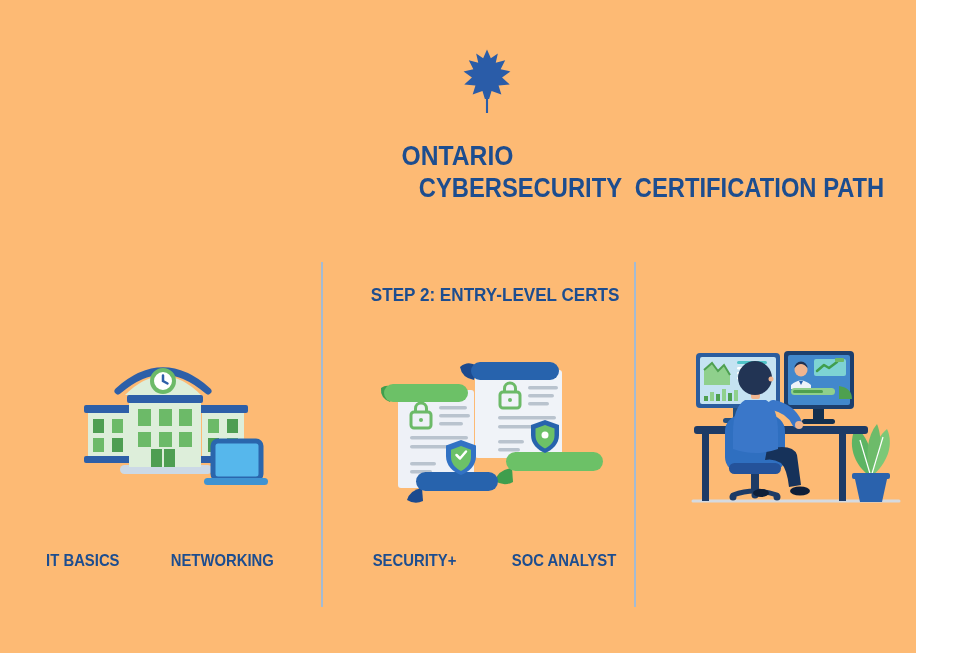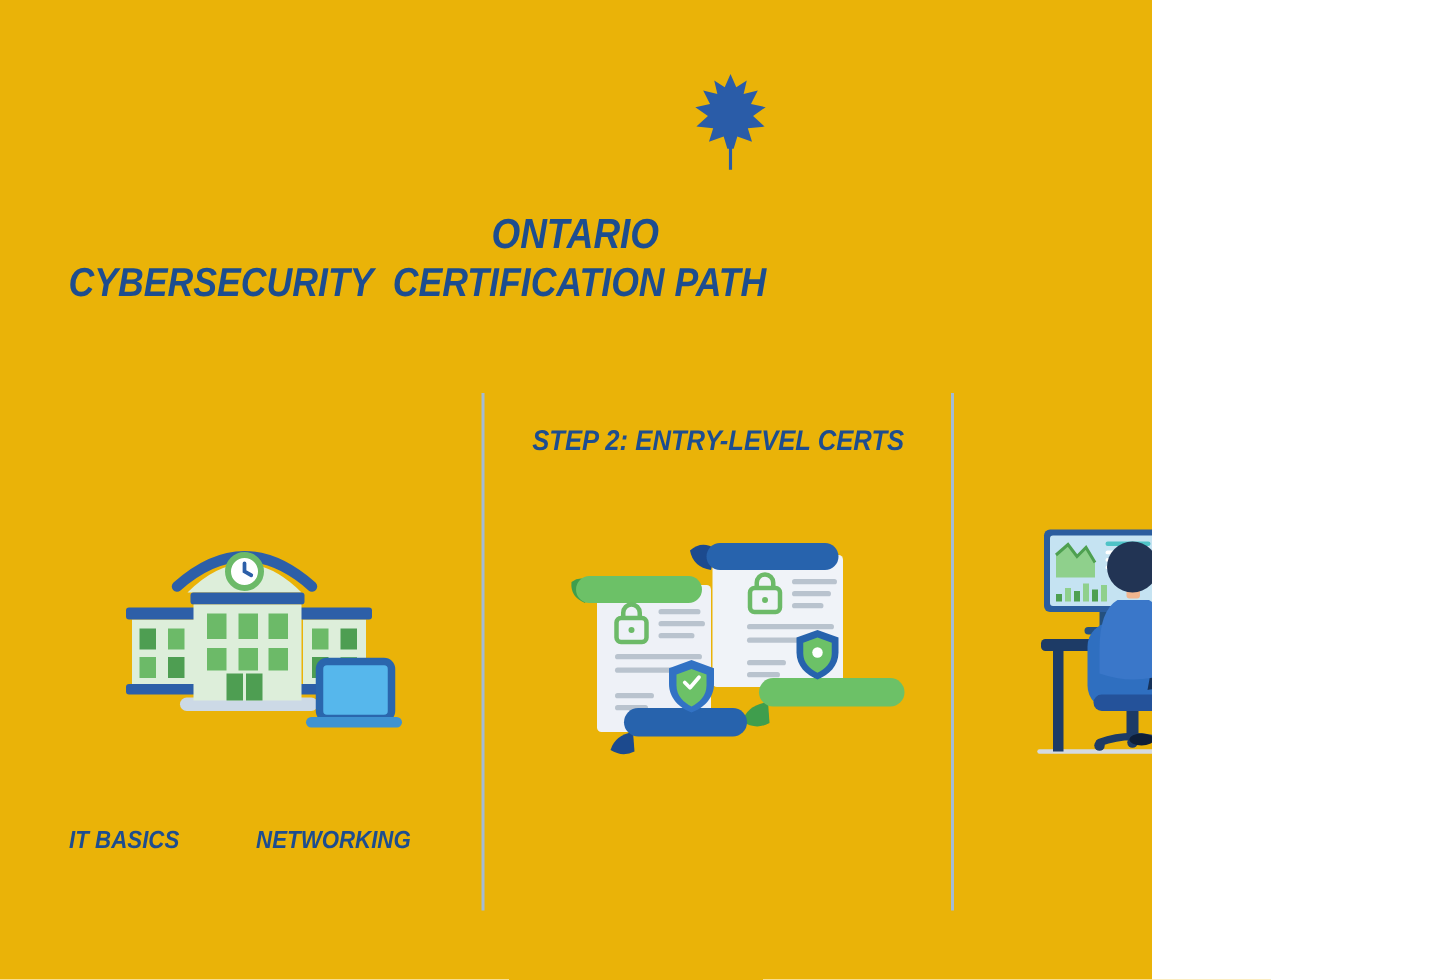--- a/index.html
+++ b/index.html
@@ -1,30 +1,29 @@
 <!DOCTYPE html>
 <html style="--title-blue: #1d4d8f; --leaf-blue: #2a5ca8; --divider: #a3bbd4; --light-green: #ddeeda; --green: #6cba68; --dark-green: #4e9e52; --roof-blue: #2d5fa8; --laptop-screen: #56b7ec; --cert-blue: #2763ad; --cert-green: #6cc167; --line-gray: #b9c3ce; --navy: #1d3b66; --screen-light: #c5e3f2; --screen-mid: #4288cc; --shirt-blue: #3a77c9; --chair-blue: #2f6fc0; --skin: #f0b58f; --floor: #d5dae0; --pot-blue: #2a62ad;"><head>
 <meta charset="utf-8">
 <style>
   html,body{margin:0;padding:0;background:#fff;}
   .canvas{
-    position:relative;width:768px;height:653px;background:#eab308;overflow:hidden;
+    position:relative;width:916px;height:653px;background:#fdba74;overflow:hidden;
     font-family:"Liberation Sans",sans-serif;
-    font-style:italic;
   }
   .cond{display:inline-block;transform:scaleX(0.88);transform-origin:50% 50%;white-space:pre;}
   .leaf{position:absolute;left:450px;top:48px;}
   .title-line1{position:absolute;top:140px;left:0;width:100%;text-align:center;
     font-size:28px;font-weight:bold;color:var(--title-blue);}
-  .title-line2{position:absolute;top:173px;left:0;width:100%;text-align:left;
-    font-size:27px;font-weight:bold;color:var(--title-blue);padding-left:14px;}
+  .title-line2{position:absolute;top:173px;left:0;width:100%;text-align:right;
+    font-size:27px;font-weight:bold;color:var(--title-blue);}
   .divider{position:absolute;top:262px;width:2px;height:345px;background:var(--divider);}
   .div1{left:321px;} .div2{left:634px;}
   .col{position:absolute;top:255px;height:355px;}
-  .col1{left:0;width:322px;} .col2{left:323px;width:312px;} .col3{left:636px;width:332px;}
+  .col1{left:0;width:322px;} .col2{left:323px;width:312px;padding-left:32px;} .col3{left:636px;width:332px;}
   .step-header{position:absolute;top:13px;left:0;width:100%;text-align:center;
     font-size:19px;font-weight:bold;color:var(--title-blue);}
   .step-header .cond{transform:scaleX(0.9);}
   .illo{position:absolute;}
   .col1 .illo{left:72px;top:76px;}
   .col2 .illo{left:55px;top:85px;}
   .col3 .illo{left:45px;top:82px;}
   .labels{position:absolute;top:296px;left:0;right:0;display:flex;
     justify-content:space-evenly;font-size:16.5px;font-weight:bold;color:var(--title-blue);}
   .labels .cond{transform:scaleX(0.9);}
@@ -154,20 +153,24 @@
         <path d="M44 148 q-12 2 -15 12 q8 5 16 1 Z" fill="#1c4a8e"></path>
         <rect x="38" y="132" width="82" height="19" rx="9.5" fill="var(--cert-blue)"></rect>
         <g>
           <path d="M83 100 l15 5.5 v10.5 c0 9.5 -7 16 -15 19 c-8 -3 -15 -9.5 -15 -19 v-10.5 Z" fill="#3272c4"></path>
           <path d="M83 106 l10 3.7 v7.3 c0 7 -5 11.5 -10 14 c-5 -2.5 -10 -7 -10 -14 v-7.3 Z" fill="var(--cert-green)"></path>
           <path d="M78.5 115 l3.5 3.5 6 -7" fill="none" stroke="#ffffff" stroke-width="2.5" stroke-linecap="round" stroke-linejoin="round"></path>
         </g>
       </g>
     </svg>
 
+    <div class="labels">
+      <span><span class="cond">SECURITY+</span></span>
+      <span><span class="cond">SOC ANALYST</span></span>
+    </div>
   </section>
 
   <section class="col col3">
 
     <svg class="illo" width="230" height="175" viewBox="0 0 230 175" aria-hidden="true">
 
       <line x1="12" y1="164" x2="218" y2="164" stroke="var(--floor)" stroke-width="3" stroke-linecap="round"></line>
 
       <g>
         <path d="M190 140 C172 128 166 106 175 90 C190 103 194 124 190 140 Z" fill="#5db463"></path>

